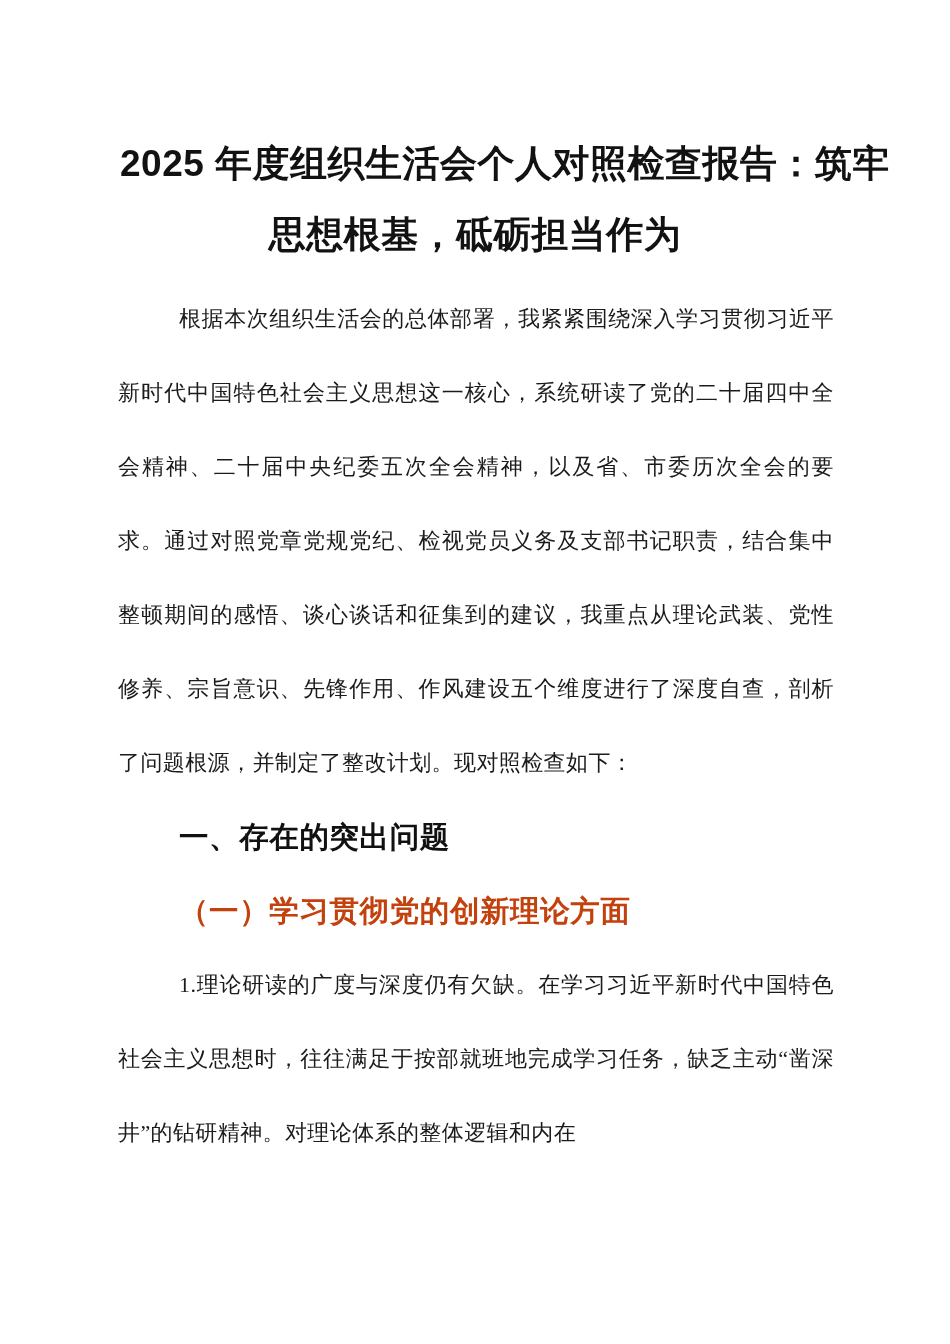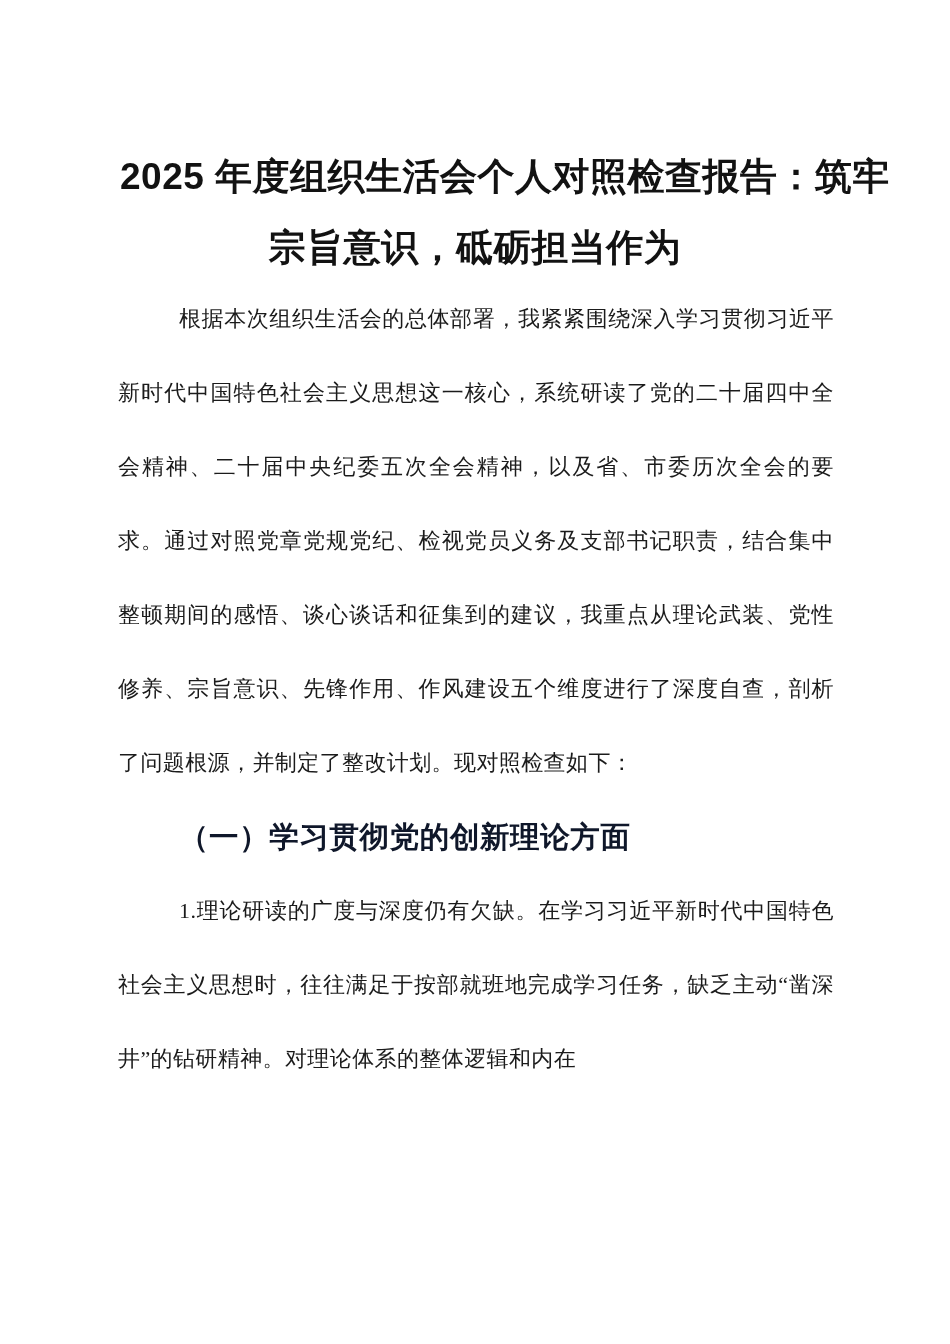--- a/index.html
+++ b/index.html
@@ -21,21 +21,21 @@
     width: 950px;
     height: 1344px;
     background: #ffffff;
     overflow: hidden;
   }
 
   
   #doc-title {
     position: absolute;
     left: 118px;
-    top: 116px;
+    top: 103px;
     width: 714px;
     text-align: center;
     font-family: "Liberation Sans", "DejaVu Sans", sans-serif;
     font-weight: bold;
     font-size: 37px;
     line-height: 71px;
     letter-spacing: 0.5px;
     color: #121212;
   }
   #doc-title .tline {
@@ -87,42 +87,43 @@
     color: #111111;
   }
   .heading-2 {
     font-family: "Liberation Serif", "DejaVu Serif", serif;
     font-weight: bold;
     font-size: 29.5px;
     line-height: 74px;
     text-indent: 61px;
     letter-spacing: 0.6px;
     margin: 0;
-    color: #0f172a;
+    color: #c2410c;
   }
 
   
   .para.clipped {
     margin-bottom: 0;
   }
 </style>
 </head>
 <body>
 
 <div id="page">
 
   <h1 id="doc-title">
     <span class="tline first">2025 年度组织生活会个人对照检查报告：筑牢</span>
-    <span class="tline">宗旨意识，砥砺担当作为</span>
+    <span class="tline">思想根基，砥砺担当作为</span>
   </h1>
 
   <div id="body-flow">
 
     <p class="para indent block-justify">根据本次组织生活会的总体部署，我紧紧围绕深入学习贯彻习近平新时代中国特色社会主义思想这一核心，系统研读了党的二十届四中全会精神、二十届中央纪委五次全会精神，以及省、市委历次全会的要求。通过对照党章党规党纪、检视党员义务及支部书记职责，结合集中整顿期间的感悟、谈心谈话和征集到的建议，我重点从理论武装、党性修养、宗旨意识、先锋作用、作风建设五个维度进行了深度自查，剖析了问题根源，并制定了整改计划。现对照检查如下：</p>
 
+    <p class="heading-1">一、存在的突出问题</p>
 
     <p class="heading-2">（一）学习贯彻党的创新理论方面</p>
 
     <p class="para indent block-justify clipped">1.理论研读的广度与深度仍有欠缺。在学习习近平新时代中国特色社会主义思想时，往往满足于按部就班地完成学习任务，缺乏主动“凿深井”的钻研精神。对理论体系的整体逻辑和内在</p>
 
   </div>
 
 </div>
 
 </body></html>

